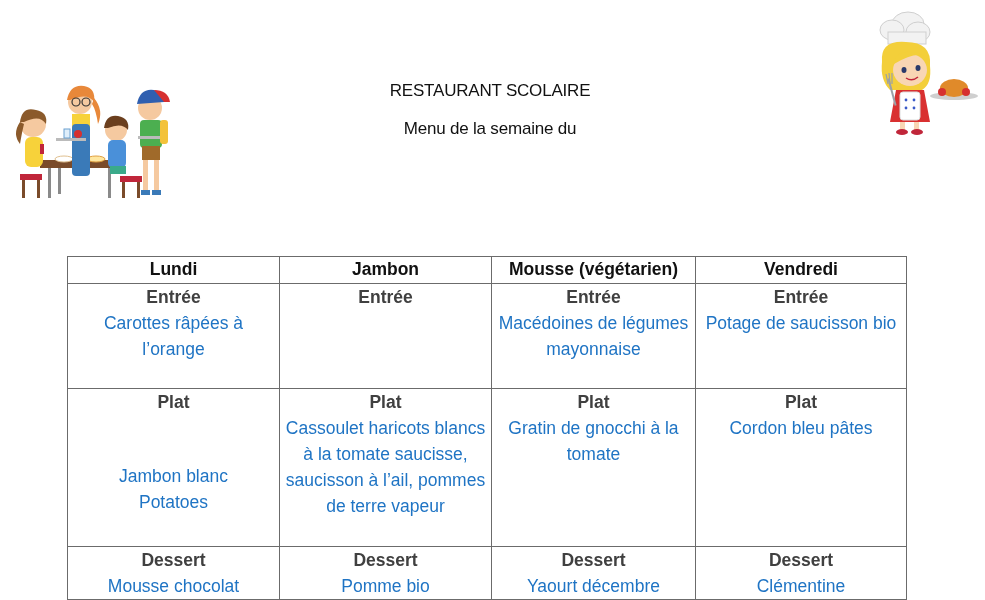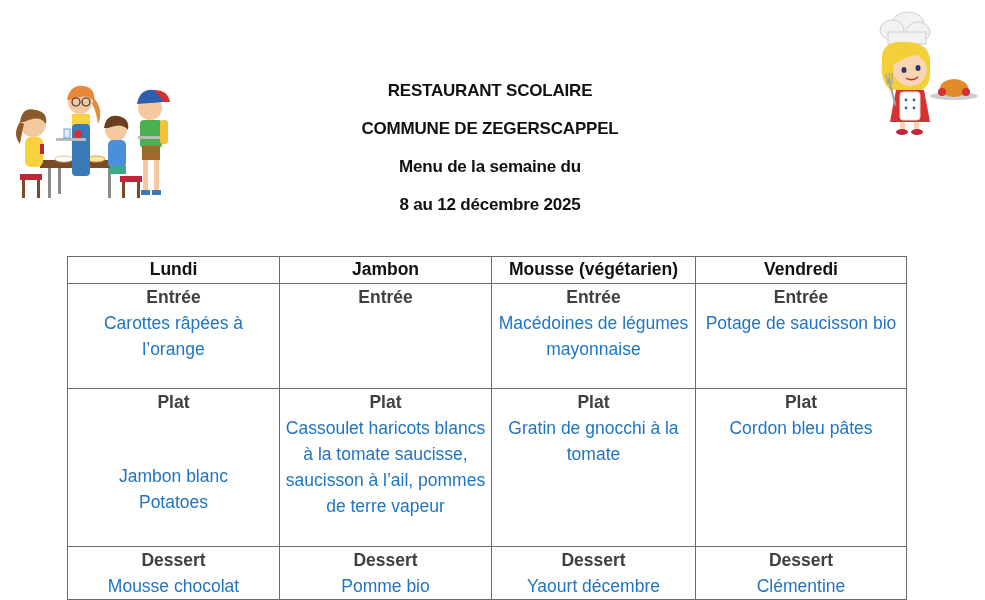--- a/index.html
+++ b/index.html
@@ -13,21 +13,21 @@
       position: relative;
       overflow: hidden;
       font-family: "Liberation Sans", "DejaVu Sans", sans-serif;
     }
     .header-block {
       position: absolute;
       left: 250px;
       top: 78px;
       width: 480px;
       text-align: center;
-      font-weight: bold;
+      font-weight: normal;
       color: #111111;
       font-size: 17px;
     }
     .header-line {
       height: 38px;
       line-height: 26px;
       letter-spacing: -0.2px;
     }
     .clipart-left {
       position: absolute;
@@ -174,23 +174,21 @@
 
     <ellipse cx="88" cy="92" rx="24" ry="4" fill="#cfcfcf"></ellipse>
     <ellipse cx="88" cy="84" rx="14" ry="9" fill="#e08a2a"></ellipse>
     <circle cx="76" cy="88" r="4" fill="#d63030"></circle>
     <circle cx="100" cy="88" r="4" fill="#d63030"></circle>
   </svg>
 </div>
 
 <div class="header-block">
   <div class="header-line">RESTAURANT SCOLAIRE</div>
-  <div class="header-line">COMMUNE DE ZEGERSCAPPEL</div>
   <div class="header-line">Menu de la semaine du</div>
-  <div class="header-line">8 au 12 décembre 2025</div>
 </div>
 
 <table class="menu">
   <colgroup>
     <col class="col-1">
       <col class="col-2">
       <col class="col-3">
       <col class="col-4">
   </colgroup>
   <thead>

